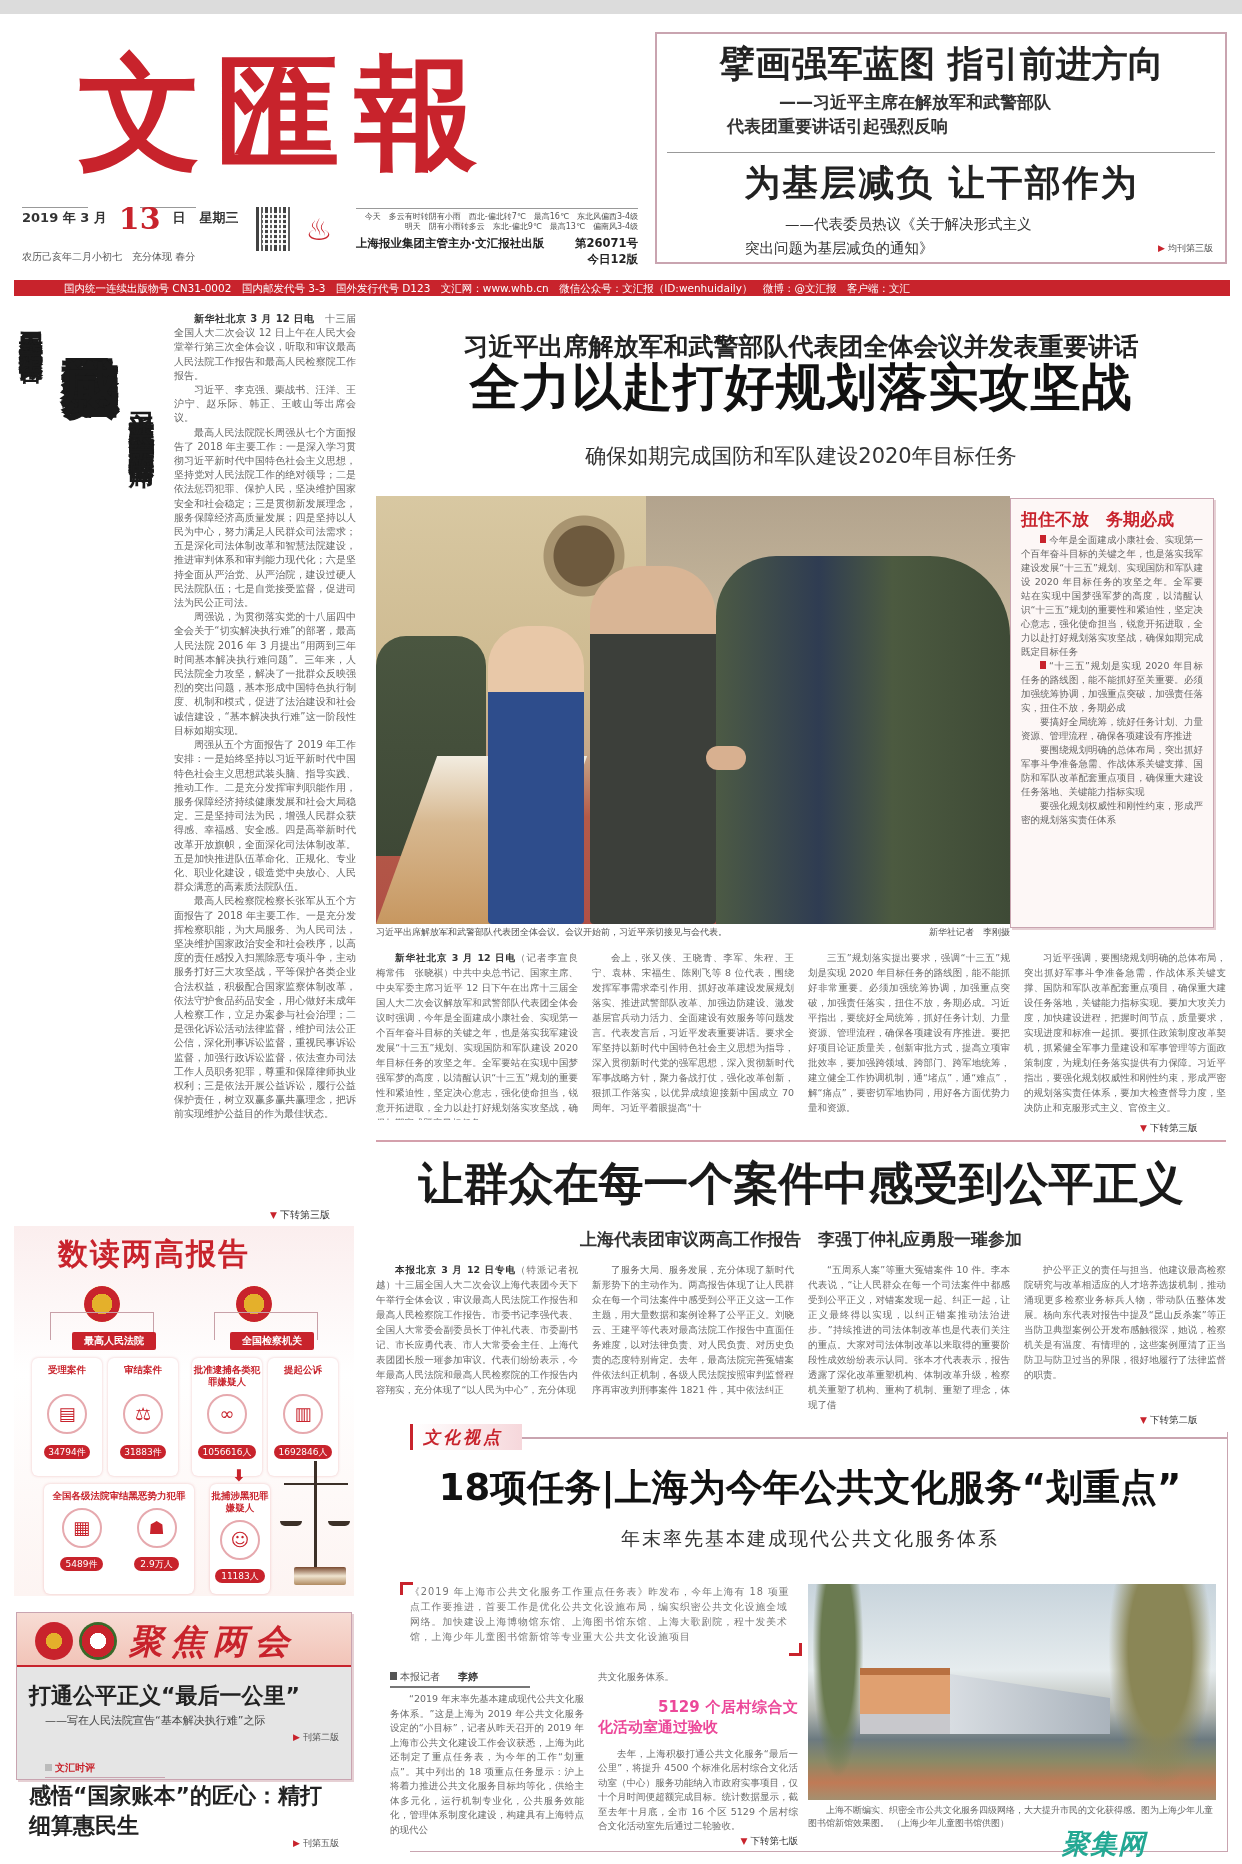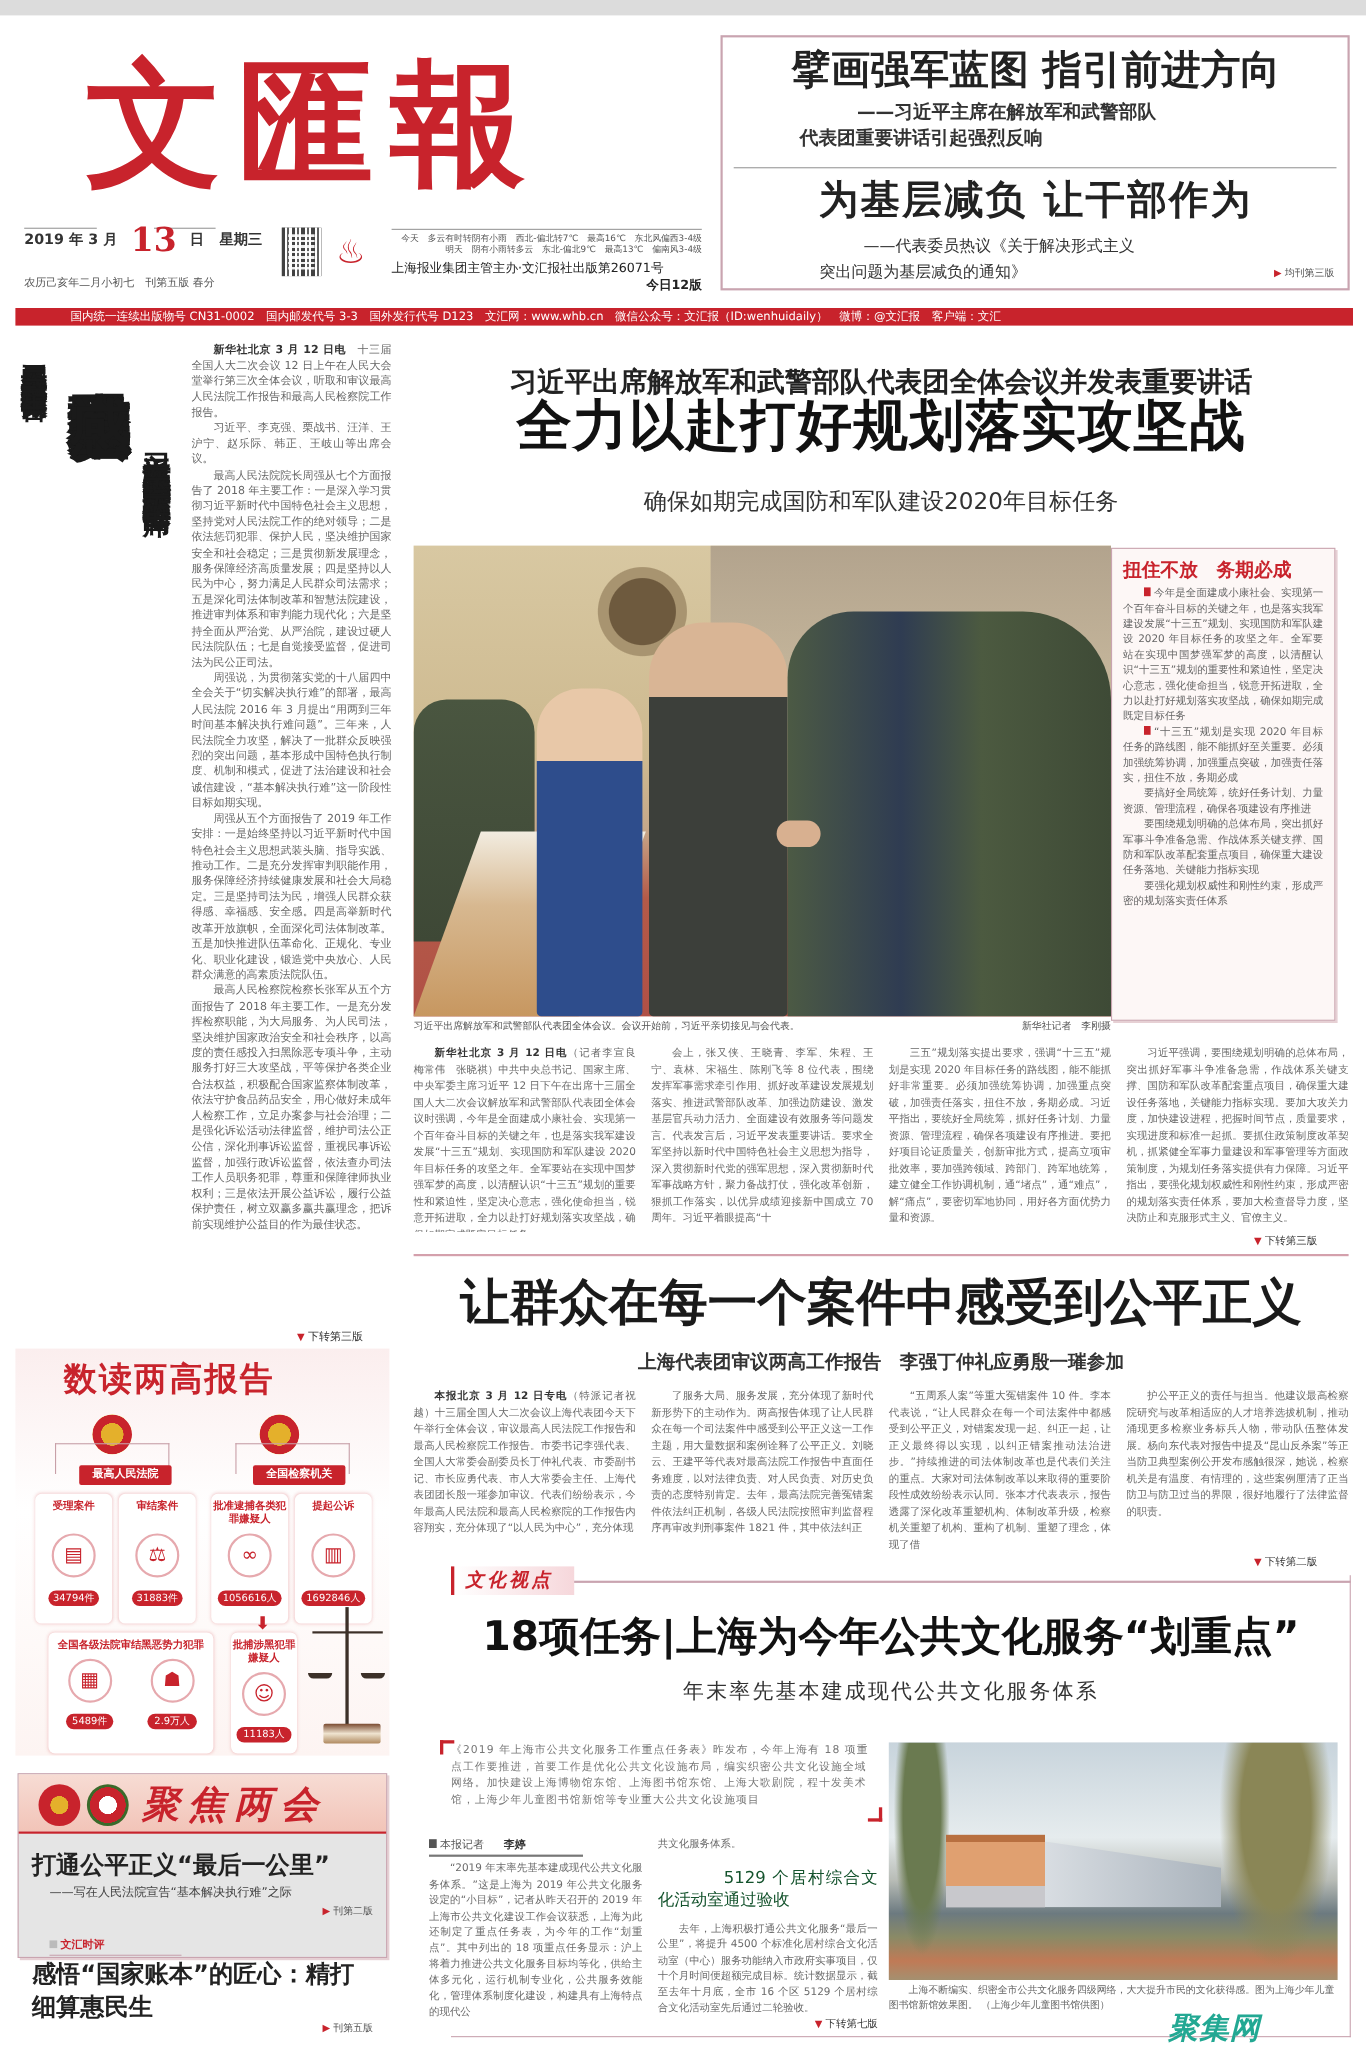--- a/index.html
+++ b/index.html
@@ -14,21 +14,21 @@
   .date-rule { position: absolute; left: 22px; top: 207px; width: 66px; height: 1px; background: #999; }
   .date-rule2 { position: absolute; left: 140px; top: 207px; width: 56px; height: 1px; background: #999; }
   .date-day { font-family: "DejaVu Serif", serif; font-size: 30px; color: #c8232c; font-weight: bold; padding: 0 6px; }
   .lunar { left: 22px; top: 250px; font-size: 10px; color: #555; white-space: nowrap; }
   .qr { left: 256px; top: 207px; width: 36px; height: 44px; background:
       repeating-linear-gradient(90deg, #222 0 3px, #fff 3px 5px, #444 5px 7px, #fff 7px 9px),
       #222; opacity: .85; }
   .qr::after { content: ""; position: absolute; inset: 6px; background: repeating-linear-gradient(0deg, rgba(255,255,255,.9) 0 2px, transparent 2px 5px); }
   .flame { left: 300px; top: 210px; width: 38px; height: 40px; font-size: 30px; line-height: 40px; color: #c8232c; text-align: center; font-weight: bold; }
   .weather { left: 356px; top: 208px; width: 282px; font-size: 8px; color: #555; line-height: 10px; text-align: right; border-top: 1px solid #999; padding-top: 3px; }
-  .publisher { left: 356px; top: 236px; width: 282px; display: flex; justify-content: flex-start; font-size: 11.5px; font-weight: normal; color: #222; }
+  .publisher { left: 356px; top: 236px; width: 282px; display: flex; justify-content: space-between; font-size: 11.5px; font-weight: bold; color: #222; }
   .edition { left: 560px; top: 252px; width: 78px; text-align: right; font-size: 11.5px; font-weight: bold; color: #222; }
 
   
   .topbox { left: 655px; top: 32px; width: 572px; height: 232px; border: 2px solid #c9a4b0; background: #fff; }
   .topbox .h1 { position: absolute; left: 12px; top: 6px; width: 545px; font-family: "DejaVu Serif", serif; font-weight: bold; font-size: 36px; line-height: 46px; color: #222; text-align: center; white-space: nowrap; }
   .topbox .sub1 { position: absolute; left: 70px; top: 56px; width: 440px; font-size: 17px; font-weight: bold; line-height: 24px; color: #333; }
   .topbox .sub1 .l1 { display:block; padding-left: 52px; }
   .topbox .divider { position: absolute; left: 10px; top: 118px; width: 548px; height: 1px; background: #999; }
   .topbox .h2 { position: absolute; left: 12px; top: 124px; width: 545px; font-family: "DejaVu Serif", serif; font-weight: bold; font-size: 36px; line-height: 48px; color: #222; text-align: center; white-space: nowrap; letter-spacing: 2px; }
   .topbox .sub2 { position: absolute; left: 88px; top: 178px; width: 400px; font-size: 14.5px; line-height: 24px; color: #333; }
@@ -133,21 +133,21 @@
   .c-sub { left: 392px; top: 1524px; width: 836px; font-size: 19px; line-height: 28px; color: #333; text-align: center; white-space: nowrap; letter-spacing: 2px; }
   .c-lead { left: 400px; top: 1582px; width: 400px; font-size: 9.8px; line-height: 15px; color: #777; letter-spacing: 1px; position: absolute; padding: 2px 10px; }
   .c-lead::before { content: ""; position: absolute; left: 0; top: 0; width: 10px; height: 10px; border-left: 3px solid #c8232c; border-top: 3px solid #c8232c; }
   .c-lead::after { content: ""; position: absolute; right: -2px; bottom: -10px; width: 10px; height: 10px; border-right: 3px solid #c8232c; border-bottom: 3px solid #c8232c; }
   .c-byline { left: 390px; top: 1670px; width: 140px; font-size: 10px; color: #555; border-bottom: 2px solid #777; padding-bottom: 2px; }
   .c-byline .sq { display: inline-block; width: 7px; height: 8px; background: #555; margin-right: 3px; }
   .c-byline b { margin-left: 18px; color: #333; }
   .c-col1 { left: 390px; top: 1692px; width: 194px; font-size: 9.5px; line-height: 14.5px; color: #6a6a6a; text-align: justify; }
   .c-col1 p { text-indent: 2em; }
   .c-col2 { left: 598px; top: 1670px; width: 200px; font-size: 9.5px; line-height: 14.5px; color: #6a6a6a; text-align: justify; }
-  .c-col2 .subhead { font-size: 15px; font-weight: normal; color: #14532d; line-height: 20px; margin: 12px 0 10px; text-indent: 4em; }
+  .c-col2 .subhead { font-size: 15px; font-weight: bold; color: #ec4899; line-height: 20px; margin: 12px 0 10px; text-indent: 4em; }
   .c-col2 p.ind { text-indent: 2em; }
   .c-col2 .jump { text-align: right; color: #333; }
   .c-photo { left: 808px; top: 1584px; width: 408px; height: 216px; overflow: hidden;
     background: linear-gradient(180deg, #c8d4dc 0%, #e6ecee 40%, #b8bcb6 58%, #6c7a80 72%, #8a8a66 82%, #c07a56 92%, #a49070 100%); }
   .c-photo .bldg { position: absolute; left: 52px; top: 84px; width: 90px; height: 66px; background: linear-gradient(180deg, #b87040 0 10%, #e0a070 10% 70%, #c8c8cc 70%); }
   .c-photo .glass { position: absolute; left: 142px; top: 90px; width: 160px; height: 60px; background: linear-gradient(90deg, #d8dde2, #aab3bc); clip-path: polygon(0 0, 100% 40%, 100% 100%, 0 100%); }
   .c-photo .tree1 { position: absolute; left: 0; top: 0; width: 60px; height: 216px; background: radial-gradient(ellipse at 50% 30%, #6a7a50 0 40%, transparent 60%); }
   .c-photo .tree2 { position: absolute; left: 296px; top: 0; width: 112px; height: 216px; background: radial-gradient(ellipse at 50% 30%, #8a8656 0 40%, transparent 65%); }
   .c-caption { left: 808px; top: 1804px; width: 408px; font-size: 9px; line-height: 13px; color: #666; text-indent: 2em; }
 
@@ -160,21 +160,21 @@
 
 <div class="abs masthead">文匯報</div>
 <div class="date-rule"></div>
 <div class="date-rule2"></div>
 <div class="abs date-line">
   <span>2019 年 3 月</span>
   <span class="date-day">13</span>
   <span>日</span>
   <span style="margin-left:8px">星期三</span>
 </div>
-<div class="abs lunar">农历己亥年二月小初七　刊第五版 春分</div>
+<div class="abs lunar">农历己亥年二月小初七　充分体现 春分</div>
 <div class="abs qr"></div>
 <div class="abs flame">♨</div>
 <div class="abs weather">
   <div>今天　多云有时转阴有小雨　西北-偏北转7℃　最高16℃　东北风偏西3-4级</div>
   <div>明天　阴有小雨转多云　东北-偏北9℃　最高13℃　偏南风3-4级</div>
 </div>
 <div class="abs publisher">
   <span>上海报业集团主管主办·文汇报社出版</span>
   <span>第26071号</span>
 </div>

